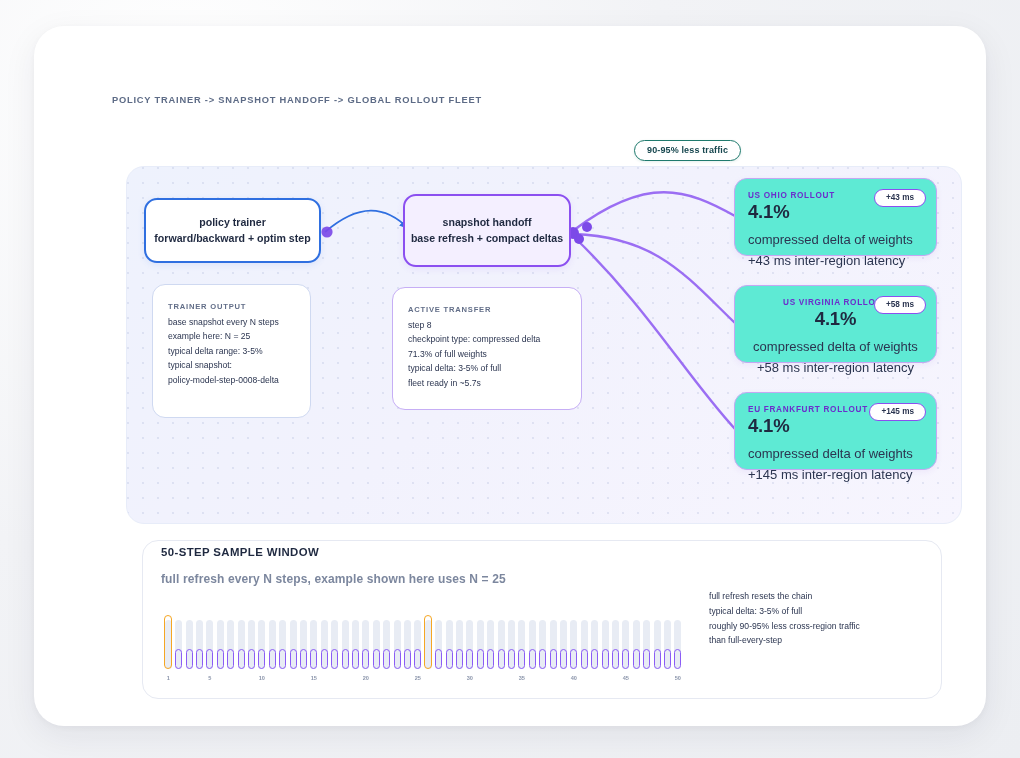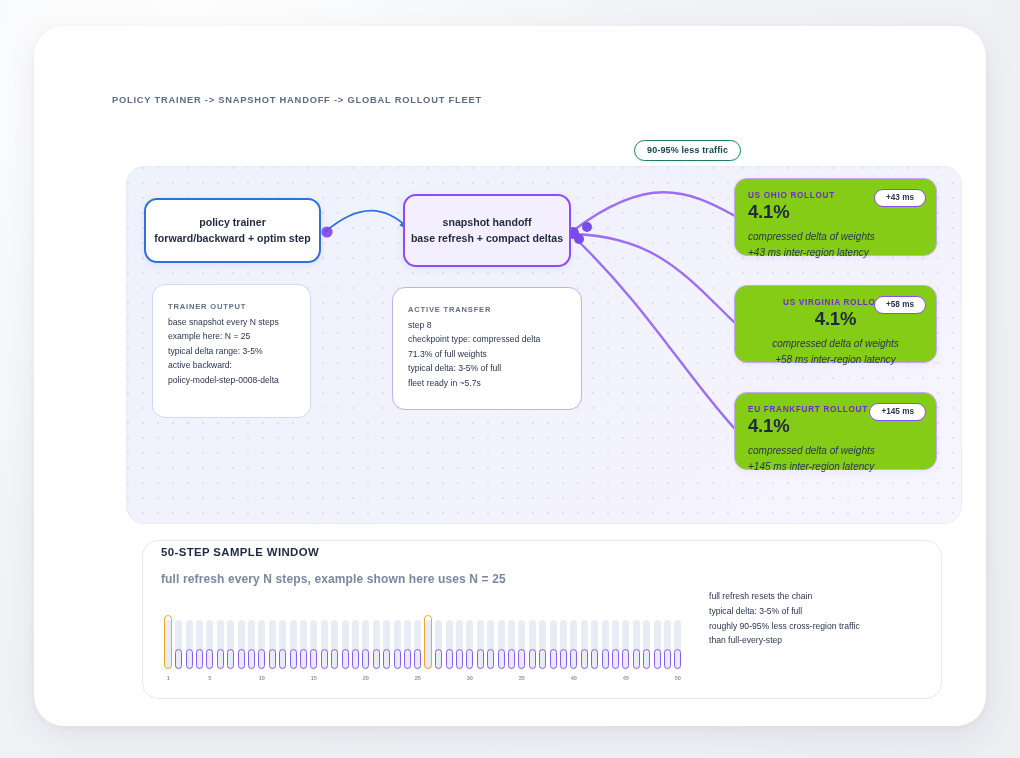--- a/index.html
+++ b/index.html
@@ -90,32 +90,32 @@
     border:1.5px solid #cfd9f1;
   }
   .info-transfer{
     left:358px; top:261px; width:190px; height:123px;
     border:1.6px solid #c6aef5;
   }
 
   
   .roll{
     position:absolute; width:203px; border-radius:13px;
-    background:#84cc16; border:1.5px solid #c4a8f3;
+    background:#5eead4; border:1.5px solid #c4a8f3;
     padding:12px 13px 12px;
     box-shadow:0 2px 6px rgba(110,60,200,.07);
   }
   .roll .rtitle{
     font-size:8.2px; font-weight:bold; letter-spacing:.085em; color:#6b2ecb;
   }
   .roll .rbig{
     font-size:18.5px; font-weight:bold; color:#1f2940; margin-top:1px;
     letter-spacing:-.01em;
   }
-  .roll .rline{ font-size:10px; color:#2b3550; line-height:1.62;font-style:italic; }
+  .roll .rline{ font-size:13px; color:#2b3550; line-height:1.62; }
   .roll .rline.first{ margin-top:6px; }
   .rbadge{
     position:absolute; right:10px; top:10px;
     background:#ffffff; border:1.5px solid #8b4ff0; border-radius:12px;
     padding:3px 11px 4px; font-size:8.2px; font-weight:bold; color:#2b3550;
     white-space:nowrap;
   }
   .roll-1{ left:700px; top:152px; height:78px; }
   .roll-2{ left:700px; top:259px; height:78px;text-align:center; }
   .roll-3{ left:700px; top:366px; height:78px; }
@@ -201,21 +201,21 @@
   <div class="node node-handoff">
     <div class="l1">snapshot handoff</div>
     <div class="l2">base refresh + compact deltas</div>
   </div>
 
   <div class="info info-trainer">
     <div class="cap">TRAINER OUTPUT</div>
     <div>base snapshot every N steps</div>
     <div>example here: N = 25</div>
     <div>typical delta range: 3-5%</div>
-    <div>active backward:</div>
+    <div>typical snapshot:</div>
     <div>policy-model-step-0008-delta</div>
   </div>
 
   <div class="info info-transfer">
     <div class="cap">ACTIVE TRANSFER</div>
     <div>step 8</div>
     <div>checkpoint type: compressed delta</div>
     <div>71.3% of full weights</div>
     <div>typical delta: 3-5% of full</div>
     <div>fleet ready in ~5.7s</div>

